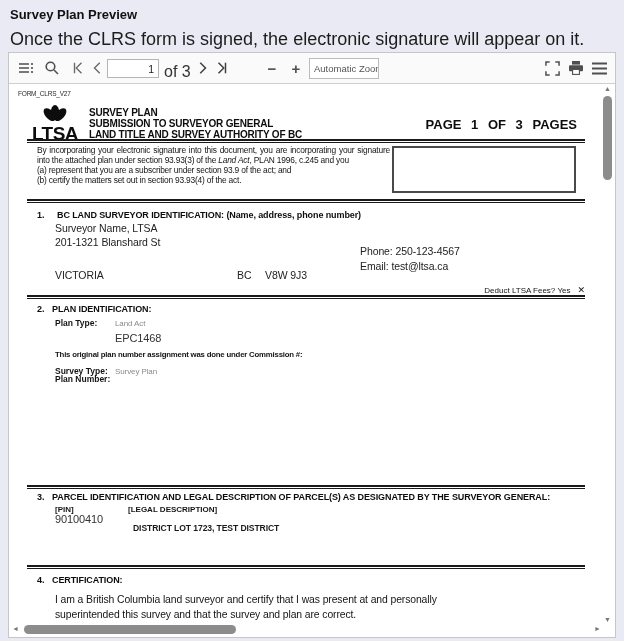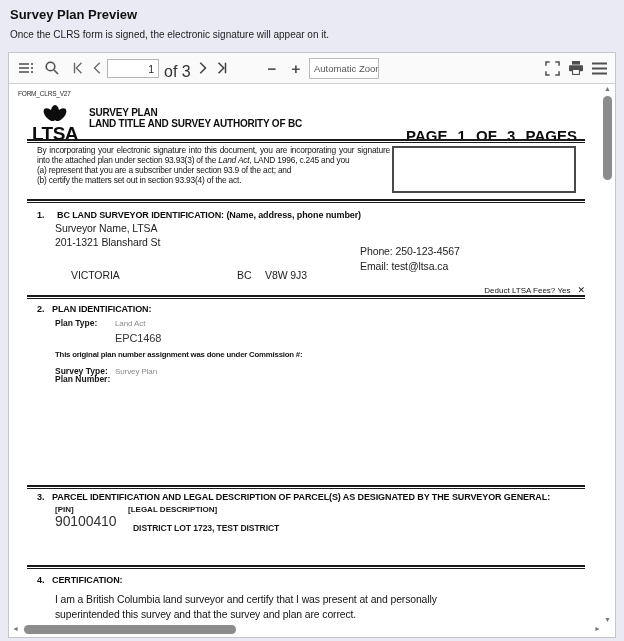--- a/index.html
+++ b/index.html
@@ -1,21 +1,21 @@
 <!DOCTYPE html>
 <html><head>
 <meta charset="utf-8">
 <style>
   * { margin:0; padding:0; box-sizing:border-box; }
   html,body { width:624px; height:641px; }
   body { font-family:"Liberation Sans", sans-serif; background:#e9eaf3; overflow:hidden; }
   .app { position:relative; width:624px; height:641px; }
 
   .page-title { position:absolute; left:10px; top:7px; font-size:13px; font-weight:bold; color:#111; }
-  .page-subtitle { position:absolute; left:10px; top:29px; font-size:10px; color:#1c1c1c; }
+  .page-subtitle { position:absolute; left:10px; top:29px; font-size:18px; color:#1c1c1c; }
 
   .viewer { position:absolute; left:8px; top:52px; width:608px; height:586px; background:#fff; border:1px solid #c6c6c6; }
 
   
   .toolbar { position:relative; height:31px; background:#fafafa; border-bottom:1px solid #cfcfcf; }
   .tb-btn { position:absolute; top:4px; width:22px; height:22px; background:none; border:none; display:flex; align-items:center; justify-content:center; cursor:pointer; color:#4f4f4f; }
   .tb-btn svg { display:block; }
   #btn-sidebar { left:6px; }
   #btn-search { left:32px; }
   #btn-first { left:58px; }
@@ -43,57 +43,57 @@
   .hscroll .arrow.left { left:2px; }
   .hscroll .arrow.right { right:0px; }
   .hthumb { position:absolute; left:14px; top:2px; width:212px; height:9px; background:#8c8c8c; border-radius:5px; cursor:pointer; }
 
   
   .pdf-page { position:absolute; inset:0; color:#1d1d1b; }
   .form-code { position:absolute; left:9px; top:6px; font-size:6.5px; color:#2a2a2a; letter-spacing:-0.2px; }
   .logo { position:absolute; left:18px; top:21px; width:56px; text-align:center; }
   .logo-text { font-size:19px; font-weight:bold; letter-spacing:-0.5px; color:#0d0d0d; line-height:16px; }
   .form-titles { position:absolute; left:80px; top:23px; font-weight:bold; font-size:10px; line-height:11px; letter-spacing:-0.2px; color:#0d0d0d; }
-  .page-counter { position:absolute; right:38px; top:43px; font-size:15px; font-weight:bold; word-spacing:6px; color:#0d0d0d; }
+  .page-counter { position:absolute; right:38px; top:33px; font-size:13px; font-weight:bold; word-spacing:6px; color:#0d0d0d; }
   .rule { position:absolute; left:18px; width:558px; height:4px; border-top:2px solid #1a1a1a; border-bottom:1px solid #1a1a1a; }
   #rule1 { top:55px; } #rule2 { top:115px; } #rule3 { top:211px; }
   #rule4 { top:401px; } #rule5 { top:481px; }
 
   .disclaimer { position:absolute; left:28px; top:61px; width:353px; font-size:8.4px; line-height:10px; text-align:justify; letter-spacing:-0.2px; color:#141414; }
   .disclaimer .it { font-style:italic; }
   .sig-box { position:absolute; left:383px; top:62px; width:184px; height:47px; border:2px solid #4a4a4a; background:#fff; }
 
   .sec-head { position:absolute; font-size:9px; font-weight:bold; letter-spacing:-0.1px; color:#0d0d0d; }
   .sec-num { position:absolute; left:28px; font-size:9px; font-weight:bold; color:#0d0d0d; }
   .val { position:absolute; font-size:10.5px; color:#222; letter-spacing:-0.1px; }
   .muted { color:#8a8a8a; font-size:8px; }
   .small-bold { font-size:8px; font-weight:bold; color:#141414; }
 
   #s1-num { top:126px; } #s1-title { left:48px; top:126px; }
   #s1-name { left:46px; top:138px; }
   #s1-street { left:46px; top:152px; }
   #s1-phone { left:351px; top:161px; }
   #s1-email { left:351px; top:176px; }
-  #s1-city { left:46px; top:185px;margin-left:16px; }
+  #s1-city { left:46px; top:185px; }
   #s1-prov { left:228px; top:185px; }
   #s1-postal { left:256px; top:185px; }
   .deduct { position:absolute; right:30px; top:201px; font-size:8px; color:#141414; }
   .deduct .mark { margin-left:7px; font-size:9px; }
 
   #s2-num { top:220px; } #s2-title { left:43px; top:220px; }
   .lbl { position:absolute; left:46px; font-size:8.5px; font-weight:bold; color:#141414; }
   #s2-plantype-lbl { top:234px; } #s2-plantype-val { left:106px; top:235px; }
   #s2-plannum-lbl { top:250px;margin-top:40px; } #s2-plannum-val { left:106px; top:248px; font-size:11px; color:#333; }
   #s2-note { left:46px; top:266px; font-size:7.8px; font-weight:bold; letter-spacing:-0.2px; position:absolute; color:#141414; }
   #s2-surveytype-lbl { top:282px; } #s2-surveytype-val { left:106px; top:283px; }
 
   #s3-num { top:408px; } #s3-title { left:43px; top:408px; width:530px; }
   #s3-pin-h { left:46px; top:421px; position:absolute; }
   #s3-legal-h { left:119px; top:421px; position:absolute; }
-  #s3-pin-val { left:46px; top:429px; font-size:14px; color:#333; }
+  #s3-pin-val { left:46px; top:429px; font-size:11px; color:#333; }
   #s3-legal-val { left:124px; top:439px; font-size:8.6px; font-weight:bold; letter-spacing:-0.1px; color:#1a1a1a; position:absolute; }
 
   #s4-num { top:491px; } #s4-title { left:43px; top:491px;text-align:right; }
   #s4-body { position:absolute; left:46px; top:508px; width:412px; font-size:10.4px; line-height:15px; color:#141414; letter-spacing:-0.1px; }
 </style>
 </head>
 <body>
 
 <div class="app">
   <div class="page-title">Survey Plan Preview</div>
@@ -193,28 +193,29 @@
                   <ellipse cx="23" cy="9" rx="5" ry="9" transform="rotate(-40 23 19)"></ellipse>
                   <ellipse cx="23" cy="9" rx="5" ry="9" transform="rotate(40 23 19)"></ellipse>
                 </g>
               </svg>
           </span>
           <div class="logo-text">LTSA</div>
         </div>
 
         <div class="form-titles">
           <div>SURVEY PLAN</div>
+          <div>SUBMISSION TO SURVEYOR GENERAL</div>
           <div>LAND TITLE AND SURVEY AUTHORITY OF BC</div>
         </div>
         <div class="page-counter">PAGE 1 OF 3 PAGES</div>
 
         <div class="rule" id="rule1"></div>
 
         <div class="disclaimer">
-          <span>By incorporating your electronic signature into this document, you are incorporating your signature into the attached plan under section 93.93(3) of the </span><span class="it">Land Act</span><span>, LAND 1996, c.245 and you</span>
+          <span>By incorporating your electronic signature into this document, you are incorporating your signature into the attached plan under section 93.93(3) of the </span><span class="it">Land Act</span><span>, PLAN 1996, c.245 and you</span>
           <div>(a) represent that you are a subscriber under section 93.9 of the act; and</div>
           <div>(b) certify the matters set out in section 93.93(4) of the act.</div>
         </div>
         <div class="sig-box"></div>
 
         <div class="rule" id="rule2"></div>
 
         <div class="sec-num" id="s1-num">1.</div>
         <div class="sec-head" id="s1-title"><span>BC LAND SURVEYOR IDENTIFICATION:</span><span> (Name, address, phone number)</span></div>
         <div class="val" id="s1-name">Surveyor Name, LTSA</div>

